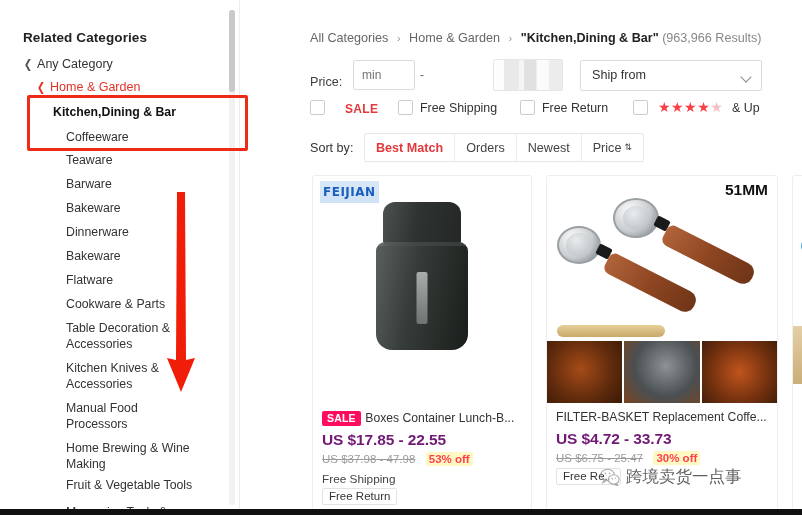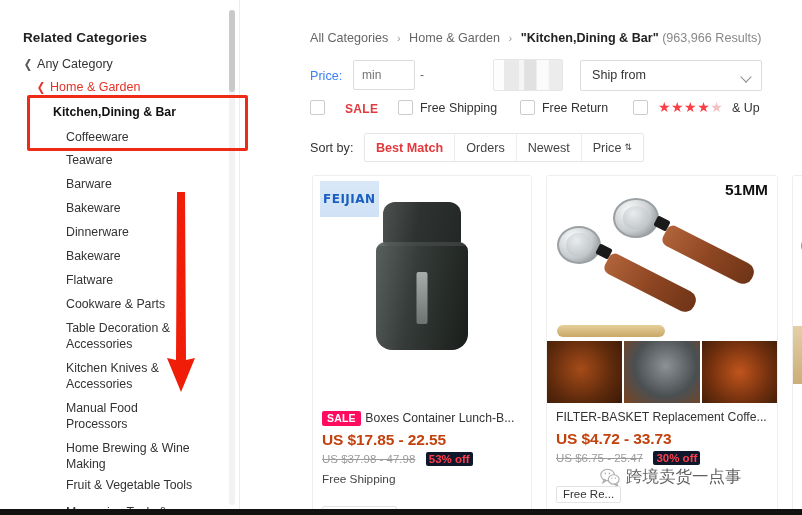--- a/index.html
+++ b/index.html
@@ -114,22 +114,22 @@
     font-size: 12.6px;
     color: #666;
     white-space: nowrap;
   }
   #breadcrumb .sep { color:#999; margin: 0 5px; font-size:11px; }
   #breadcrumb .cur { color:#222; font-weight: bold; }
   #breadcrumb .cnt { color:#888; }
 
   
   #price-label {
-    position: absolute; left: 70px; top: 69px;
-    font-size: 12.6px; color: #3b82f6;
+    position: absolute; left: 70px; top: 75px;
+    font-size: 12.6px; color: #404040;
   }
   .pbox {
     position: absolute; top: 60px;
     height: 30px; width: 62px;
     border: 1px solid #dcdcdc; border-radius: 2px;
     background: #fff;
     font-size: 12px; color: #aaa;
     padding: 0 8px;
     line-height: 28px;
     font-family: "Liberation Sans", sans-serif;
@@ -230,21 +230,21 @@
   #card-3 { left: 552px; width: 232px; height: 338px; }
 
   .card-img { position: relative; width: 100%; height: 227px; background:#fff; overflow:hidden; }
   .card-info { padding: 6px 9px 0 9px; }
 
   .brandlogo {
     position: absolute; left: 7px; top: 5px;
     font-size: 12px; font-weight: bold;
     color: #1a5fbf; letter-spacing: .5px;
     background: linear-gradient(#d9e8f8,#cfe2f5);
-    padding: 11px 3px;
+    padding: 4px 3px;
     font-family: "DejaVu Sans", sans-serif;
   }
   .sizetag {
     position: absolute; right: 9px; top: 5px;
     font-size: 15.5px; font-weight: bold; color: #111;
   }
 
   
   .thermos {
     position: absolute; left: 50%; top: 26px;
@@ -325,40 +325,40 @@
     letter-spacing: .2px;
   }
   .ptitle {
     font-size: 12.2px; color: #333;
     line-height: 17px;
     white-space: nowrap; overflow: hidden;
     vertical-align: middle;
   }
   .pprice {
     margin-top: 4px;
-    font-size: 15.5px; font-weight: bold; color: #c2410c;
+    font-size: 15.5px; font-weight: bold; color: #701a75;
     letter-spacing: -.1px;
   }
   .porig {
     margin-top: 3px;
     font-size: 11.5px; color: #9b9b9b;
     text-decoration: line-through;
     display: inline-block;
   }
   .poff {
     font-size: 11.5px; color: #ff3e4e; font-weight: bold;
-    background: #0f172a;
+    background: #fef9c3;
     padding: 1px 3px;
     margin-left: 6px;
     border-radius: 2px;
     display: inline-block;
   }
   .pship { margin-top: 5px; font-size: 11.8px; color: #444; }
   .preturn {
-    margin-top: 20px; display: inline-block;
+    margin-top: 2px; display: inline-block;
     font-size: 11.5px; color: #333;
     border: 1px solid #e3e3e3; border-radius: 2px;
     padding: 1px 6px 2px 6px;
   }
   .c3-badge {
     position: absolute; left: 8px; top: 62px;
     width: 16px; height: 16px; border-radius: 50%;
     background: #4aa8e8;
   }
   .c3-wood {

